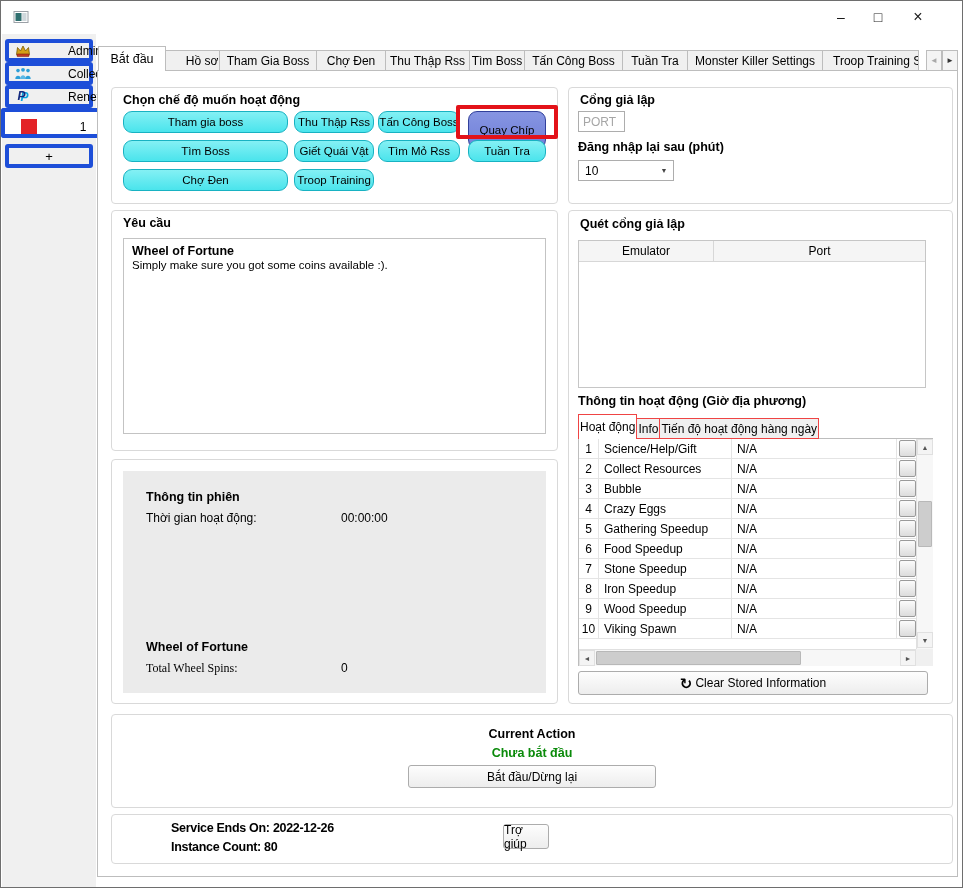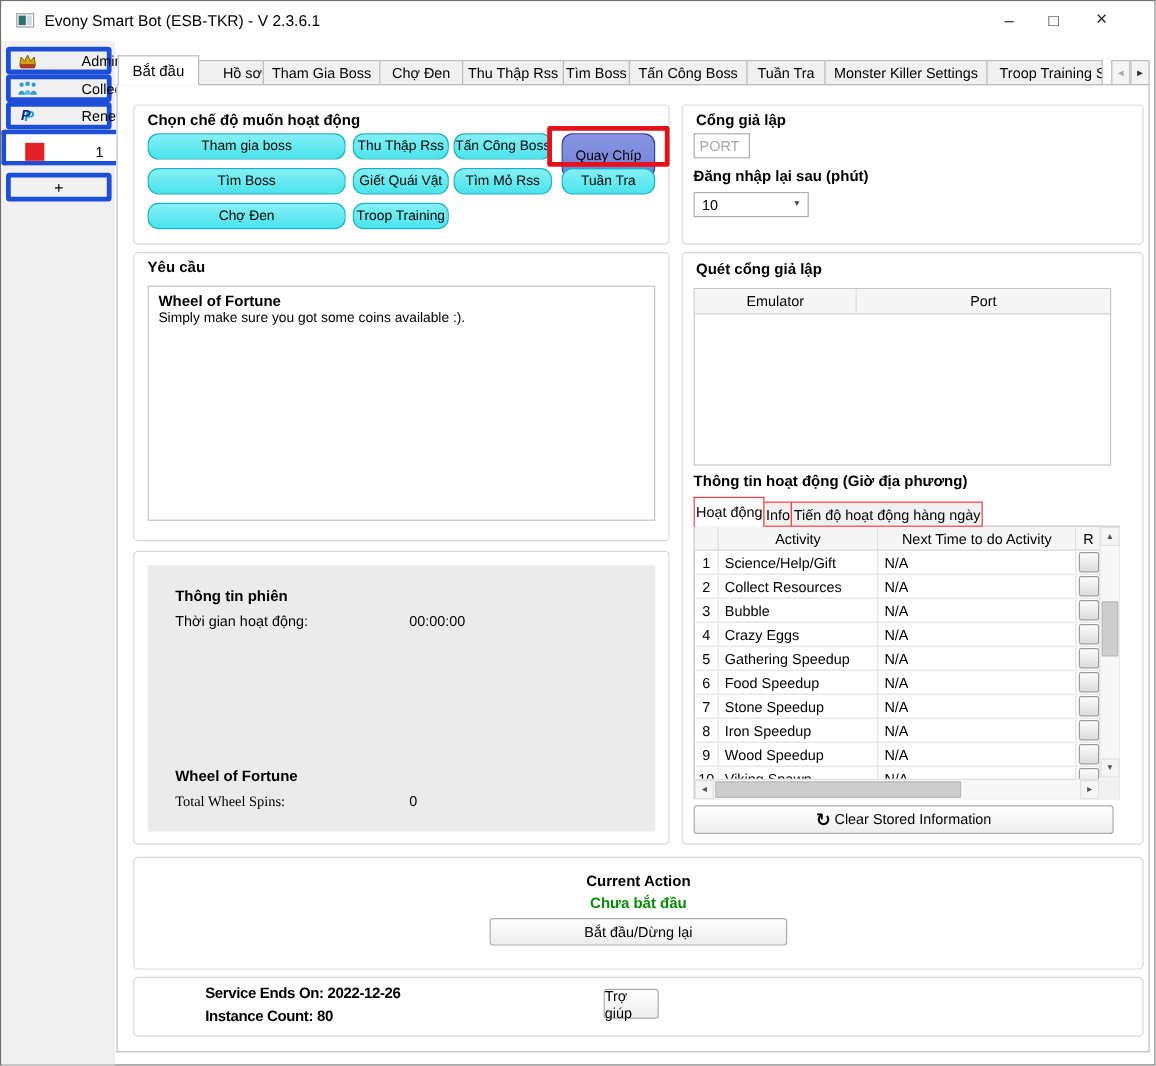--- a/index.html
+++ b/index.html
@@ -77,21 +77,20 @@
 <div class="w">
 
   <div class="p titlebar">
     <span class="p" style="left:12px;top:8px;width:16px;height:16px;">
       <svg width="16" height="16" viewBox="0 0 16 16">
           <rect x="1" y="2.5" width="14" height="11" fill="#ffffff" stroke="#9aa0a6"></rect>
           <rect x="2.5" y="4" width="6" height="8" fill="#2f6f6f"></rect>
           <rect x="9.2" y="4" width="4.3" height="8" fill="#cfd8dc"></rect>
         </svg>
     </span>
-    <span class="p apptitle">Evony Smart Bot (ESB-TKR) - V 2.3.6.1</span>
     <span class="p winbtn" style="left:821px;">–</span>
     <span class="p winbtn" style="left:858px;">□</span>
     <span class="p winbtn" style="left:898px;font-size:16px;">×</span>
   </div>
 
   <div class="p sidebar"></div>
 
   <div class="p stab" style="top:38px;">
     <span class="sicon">
       <svg width="16" height="14" viewBox="0 0 16 14">
@@ -191,26 +190,20 @@
   </div>
 
   <span class="p gbt" style="left:577px;top:393px;">Thông tin hoạt động (Giờ địa phương)</span>
   <div class="p" style="left:577px;top:413px;height:25px;display:flex;align-items:flex-end;z-index:4;">
     <span class="itab active" style="height:25px;">Hoạt động</span>
     <span class="itab" style="height:21px;">Info</span>
     <span class="itab" style="height:21px;">Tiến độ hoạt động hàng ngày</span>
   </div>
   <div class="p atable" style="left:577px;top:437px;width:355px;height:228px;">
 
-    <div style="display:flex;height:20px;">
-      <div class="th" style="width:20px;"></div>
-      <div class="th" style="width:133px;">Activity</div>
-      <div class="th" style="width:165px;">Next Time to do Activity</div>
-      <div class="th" style="width:20px;border-right:none;">R</div>
-    </div>
     <div>
         <div class="arow">
           <div class="c n">1</div>
           <div class="c a">Science/Help/Gift</div>
           <div class="c x">N/A</div>
           <div class="c r">
             <div class="runbtn"></div>
           </div>
         </div>
         <div class="arow">

